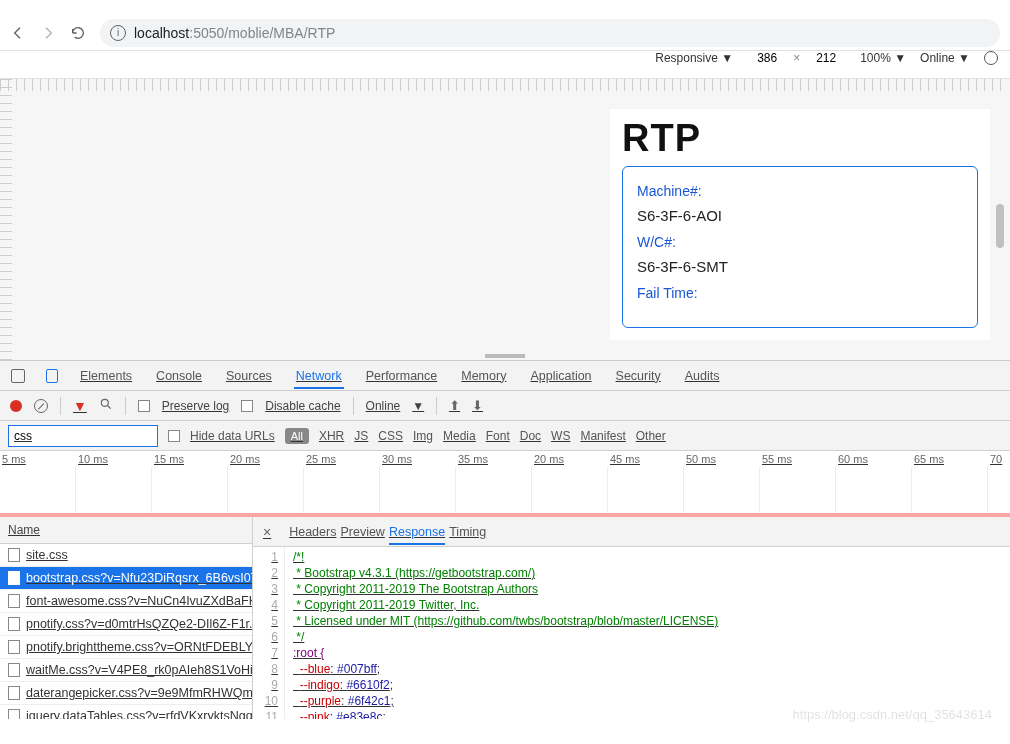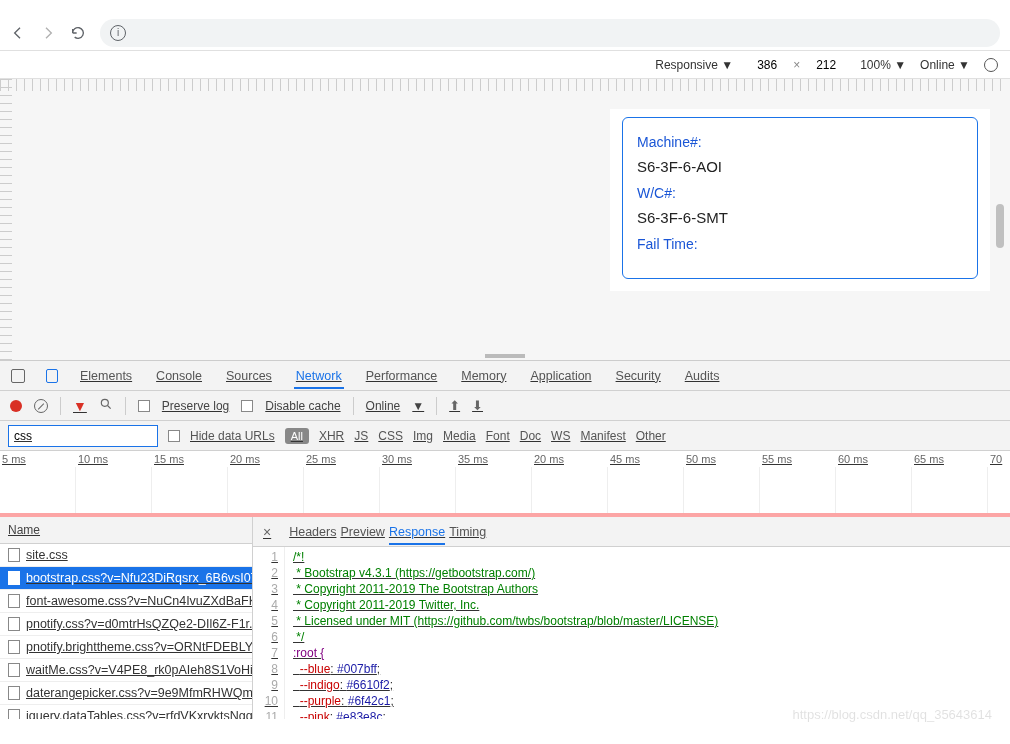--- a/index.html
+++ b/index.html
@@ -8,21 +8,21 @@
 .topgap { height: 15px; background: #fff; }
 
 .browser-bar { height: 36px; display: flex; align-items: center; padding: 0 10px; gap: 14px; border-bottom: 1px solid #e0e0e0; }
 .nav-icon { width: 16px; height: 16px; display: flex; align-items: center; justify-content: center; color: #5f6368; cursor: pointer; }
 .addr { flex: 1; display: flex; align-items: center; gap: 8px; background: #f1f3f4; border-radius: 14px; height: 28px; padding: 0 10px; }
 .addr .info { width: 16px; height: 16px; border: 1px solid #5f6368; border-radius: 50%; display: flex; align-items: center; justify-content: center; font-size: 10px; color: #5f6368; }
 .addr .url { font-size: 14px; color: #202124; }
 .addr .url .host { color: #202124; }
 .addr .url .port-path { color: #80868b; }
 
-.device-bar { height: 28px; background: #fff; border-bottom: 1px solid #e0e0e0; display: flex; justify-content: flex-end; align-items: center; gap: 14px; padding: 0 12px; font-size: 12px; color: #333; }
+.device-bar { height: 28px; background: #fff; border-bottom: 1px solid #e0e0e0; display: flex; justify-content: flex-end; align-items: flex-start; gap: 14px; padding: 0 12px; font-size: 12px; color: #333; }
 .device-bar .sel { display: flex; align-items: center; gap: 4px; }
 .device-bar .dim { display: flex; align-items: center; gap: 6px; }
 .device-bar .dim input { width: 40px; border: none; text-align: center; font-size: 12px; }
 .device-bar .dim .x { color: #888; }
 .rotate-icon { width: 14px; height: 14px; border: 1.5px solid #555; border-radius: 50%; position: relative; }
 
 .preview-area { height: 281px; background: #f6f6f6; position: relative; display: flex; }
 .preview-area .ruler-h { position: absolute; top: 0; left: 0; right: 6px; height: 12px; background: repeating-linear-gradient(to right, #ccc 0 1px, transparent 1px 8px); }
 .preview-area .ruler-v { position: absolute; top: 0; left: 0; bottom: 0; width: 12px; background: repeating-linear-gradient(to bottom, #ccc 0 1px, transparent 1px 8px); }
 .page-panel { position: absolute; right: 20px; top: 30px; width: 380px; background: #fff; padding: 8px 12px 12px 12px; }
@@ -102,39 +102,41 @@
         <path d="M9 4l8 8-8 8" fill="none" stroke="#b0b0b0" stroke-width="2"></path>
       </svg>
     </span>
   <span class="nav-icon">
       <svg viewBox="0 0 24 24" width="16" height="16">
         <path d="M4 12a8 8 0 1 1 3 6.2M4 12V6m0 6h6" fill="none" stroke="#5f6368" stroke-width="2"></path>
       </svg>
     </span>
   <div class="addr">
     <span class="info">i</span>
+    <span class="url"><span class="host">localhost</span><span class="port-path">:5050/moblie/MBA/RTP</span></span>
   </div>
 </div>
 
 <div class="device-bar">
   <span class="sel">Responsive ▼</span>
   <span class="dim">
     <input value="386" style="">
     <span class="x">×</span>
     <input value="212" style="">
   </span>
   <span class="sel">100% ▼</span>
   <span class="sel">Online ▼</span>
   <span class="rotate-icon"></span>
 </div>
 
 <div class="preview-area">
   <div class="ruler-h"></div>
   <div class="ruler-v"></div>
   <div class="page-panel">
+    <h1>RTP</h1>
     <div class="card">
       <div class="lbl">Machine#:</div>
       <div class="val">S6-3F-6-AOI</div>
       <div class="lbl">W/C#:</div>
       <div class="val">S6-3F-6-SMT</div>
       <div class="lbl" style="margin-bottom:16px">Fail Time:</div>
     </div>
     <div class="scroll-thumb"></div>
   </div>
   <div class="drag-handle"></div>

